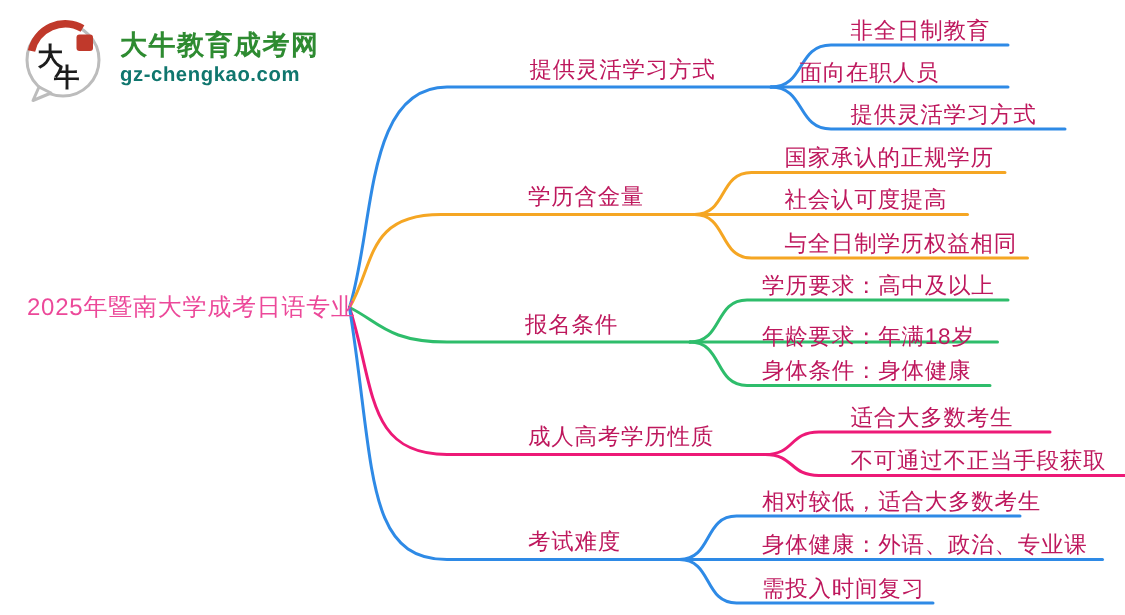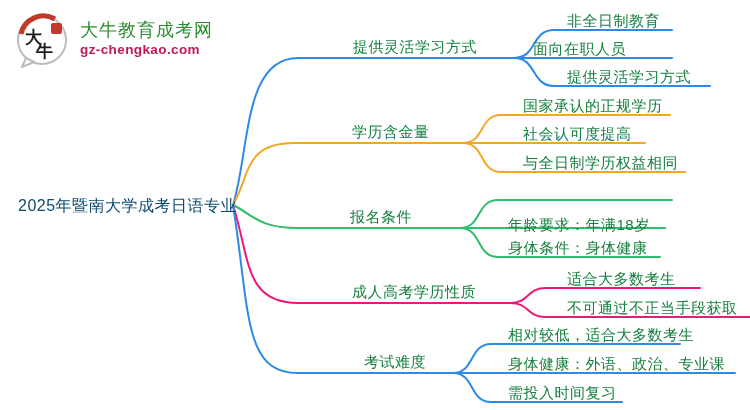--- a/index.html
+++ b/index.html
@@ -3,33 +3,33 @@
 <meta charset="utf-8">
 <style>
   html,body{margin:0;padding:0;background:#f3f3f3;}
   #stage{
     position:relative;width:750px;height:410px;background:#ffffff;
     overflow:hidden;font-family:"Liberation Sans","DejaVu Sans",sans-serif;
   }
   #wires{position:absolute;left:0;top:0;width:750px;height:410px;}
   #wires path{fill:none;stroke-width:2;stroke-linecap:round;}
   .node-label{
-    position:absolute;color:#15803d;font-size:15px;line-height:19px;
+    position:absolute;color:#be185d;font-size:15px;line-height:19px;
     white-space:nowrap;letter-spacing:0.5px;
   }
   .root-label{
-    position:absolute;left:18px;top:196px;color:#0c4a6e;font-size:16px;
+    position:absolute;left:18px;top:196px;color:#ec4899;font-size:16px;
     line-height:19px;white-space:nowrap;letter-spacing:0.5px;text-align:center;
   }
   
   #logo{position:absolute;left:14px;top:12px;width:230px;height:60px;}
   #logo-bubble{position:absolute;left:0;top:0;width:58px;height:58px;}
   #logo-text{position:absolute;left:66px;top:7px;}
-  #logo-title{color:#2e8b31;font-size:18px;font-weight:normal;line-height:22px;letter-spacing:1px;}
-  #logo-domain{color:#be185d;font-size:13.5px;font-weight:bold;line-height:18px;letter-spacing:0.4px;}
+  #logo-title{color:#2e8b31;font-size:18px;font-weight:bold;line-height:22px;letter-spacing:1px;}
+  #logo-domain{color:#0f766e;font-size:13.5px;font-weight:bold;line-height:18px;letter-spacing:0.4px;}
 </style>
 </head>
 <body>
 
 <div id="stage">
 
   <svg id="wires" viewBox="0 0 750 410">
 
     <g>
       <path d="M233,205 C250,150 243,58 298,58 L514,58" stroke="#2e8ae6"></path>
@@ -80,30 +80,31 @@
       <div id="logo-domain">gz-chengkao.com</div>
     </div>
   </div>
 
   <div class="root-label">2025年暨南大学成考日语专业</div>
 
   <div class="node-label" style="left:353px;top:37px">提供灵活学习方式</div>
   <div class="node-label" style="left:352px;top:122px">学历含金量</div>
   <div class="node-label" style="left:350px;top:207px">报名条件</div>
   <div class="node-label" style="left:352px;top:282px">成人高考学历性质</div>
-  <div class="node-label" style="left:364px;top:352px">考试难度</div>
+  <div class="node-label" style="left:352px;top:352px">考试难度</div>
 
   <div class="node-label" style="left:567px;top:11px">非全日制教育</div>
   <div class="node-label" style="left:533px;top:39px">面向在职人员</div>
   <div class="node-label" style="left:523px;top:96px">国家承认的正规学历</div>
 
   <div class="node-label" style="left:567px;top:67px">提供灵活学习方式</div>
   <div class="node-label" style="left:523px;top:124px">社会认可度提高</div>
   <div class="node-label" style="left:523px;top:153px">与全日制学历权益相同</div>
 
+  <div class="node-label" style="left:508px;top:181px">学历要求：高中及以上</div>
   <div class="node-label" style="left:508px;top:215px">年龄要求：年满18岁</div>
   <div class="node-label" style="left:508px;top:238px">身体条件：身体健康</div>
 
   <div class="node-label" style="left:567px;top:269px">适合大多数考生</div>
   <div class="node-label" style="left:567px;top:298px">不可通过不正当手段获取</div>
 
   <div class="node-label" style="left:508px;top:325px">相对较低，适合大多数考生</div>
   <div class="node-label" style="left:508px;top:354px">身体健康：外语、政治、专业课</div>
   <div class="node-label" style="left:508px;top:383px">需投入时间复习</div>
 

